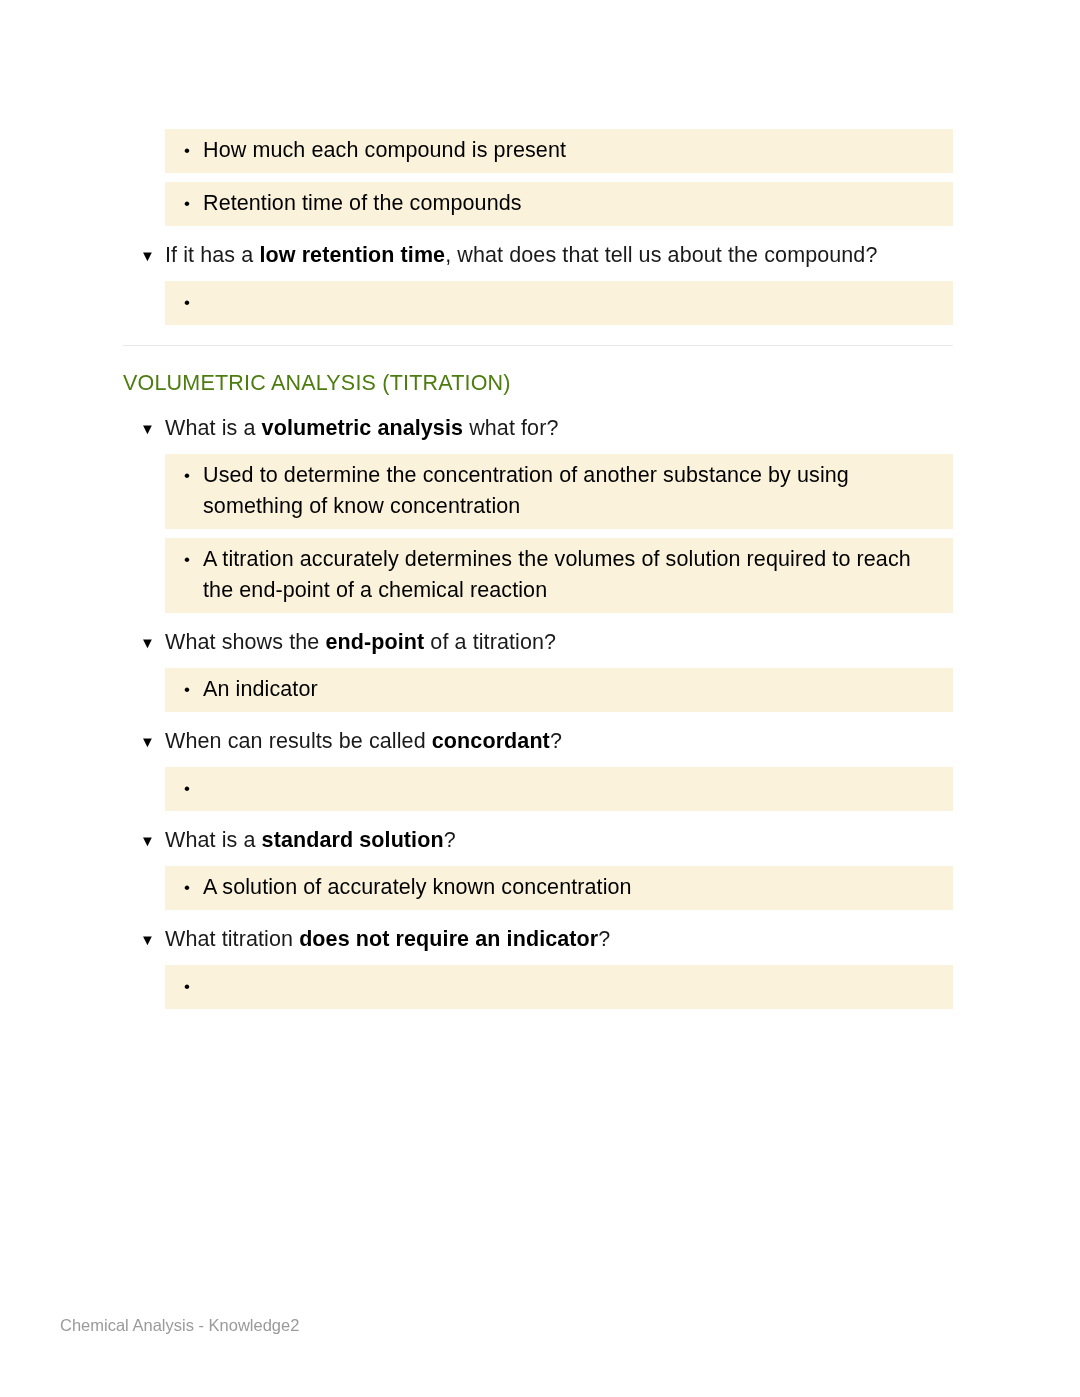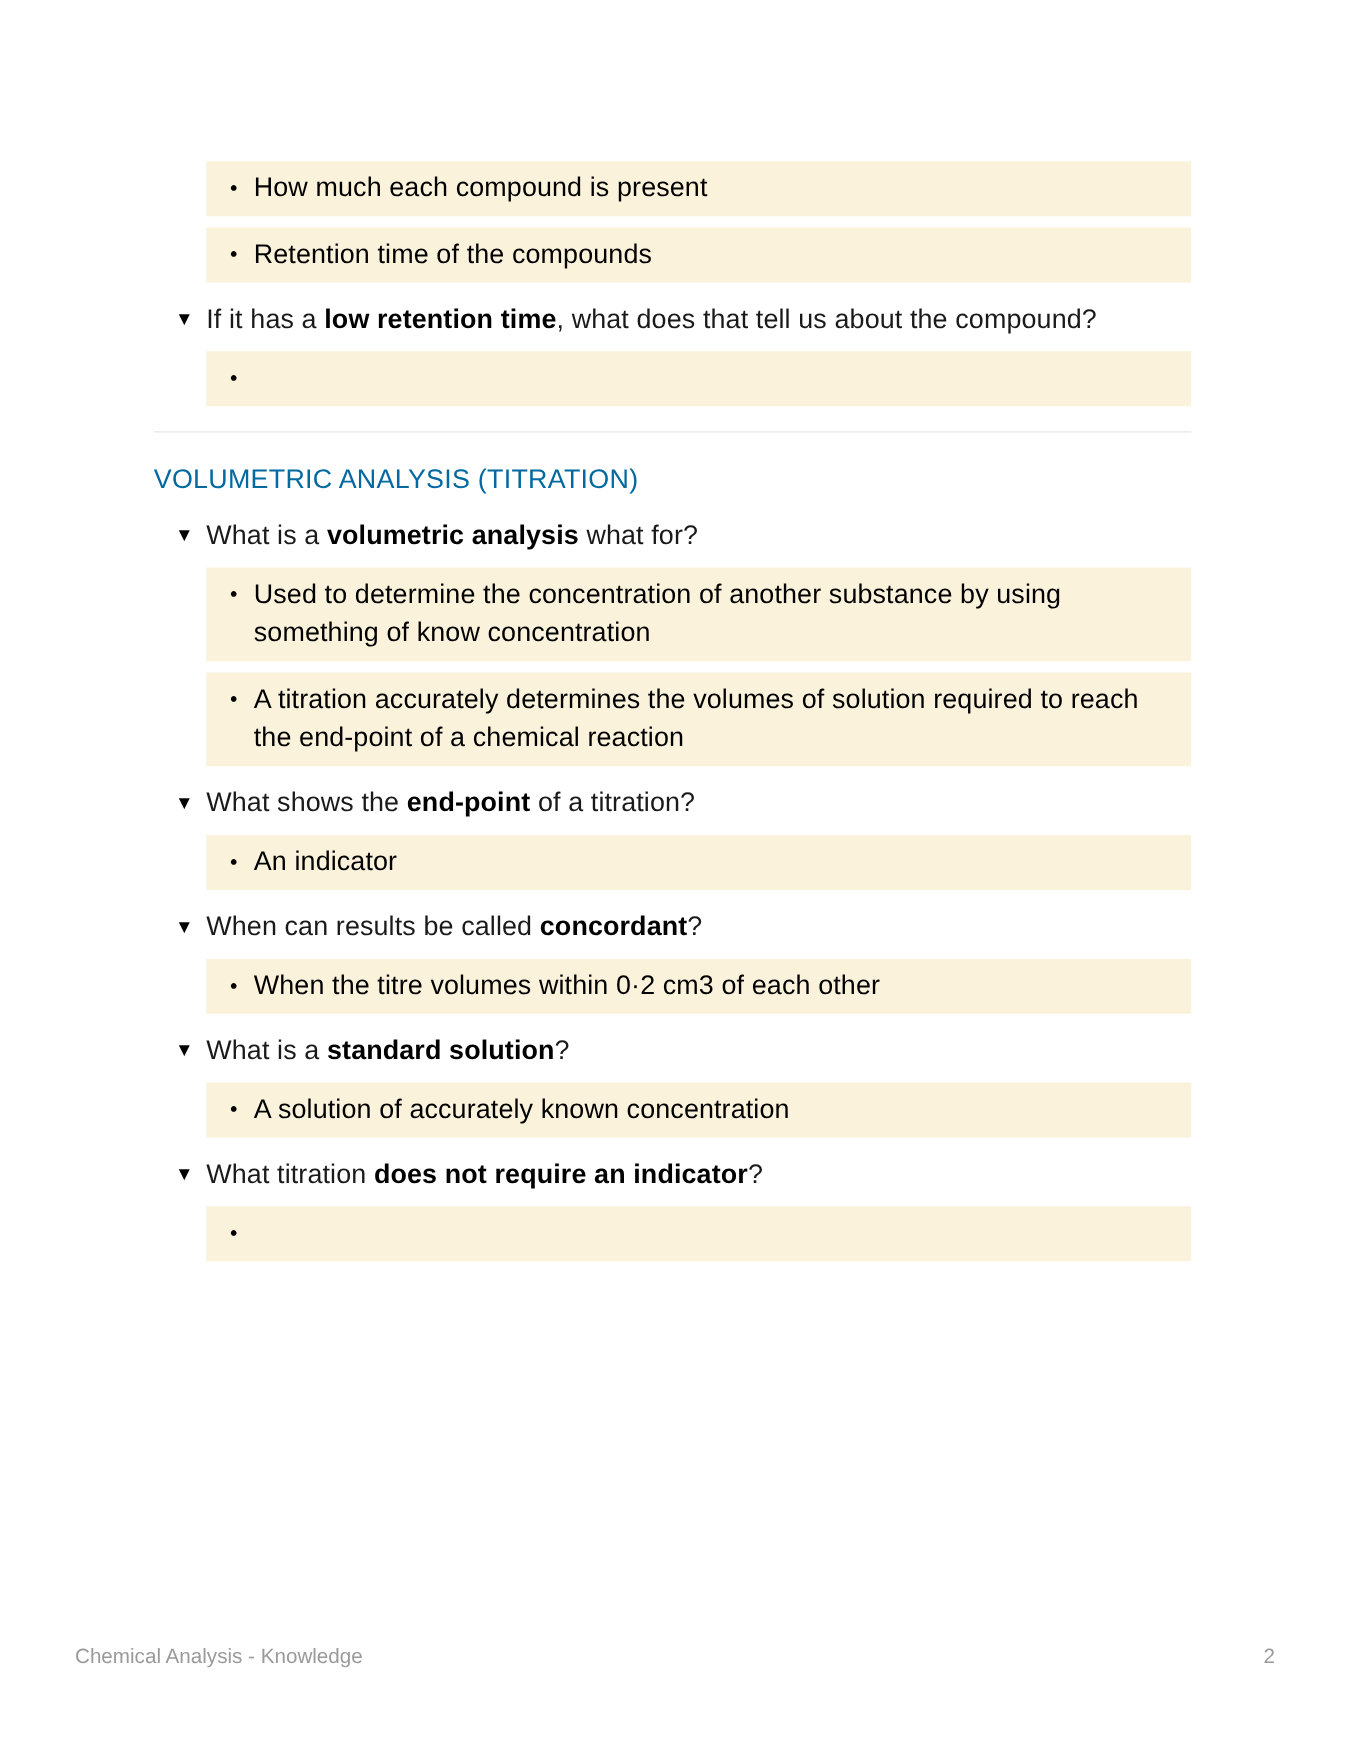--- a/index.html
+++ b/index.html
@@ -90,34 +90,34 @@
     margin: 20px 0 0 0;
     width: 830px;
     height: 1px;
     background: #e8e8e8;
   }
 
   
   .section-heading {
     font-size: 21.5px;
     line-height: 31px;
-    color: #0369a1;
+    color: #4d7c0f;
     margin-top: 22px;
     margin-bottom: 4px;
     letter-spacing: 0.2px;
   }
 
   
   .footer {
     position: absolute;
     left: 60px;
     right: 60px;
     top: 1316px;
     display: flex;
-    justify-content: space-between;
+    justify-content: flex-start;
     align-items: baseline;
     font-size: 16.5px;
     color: #9a9a9a;
   }
 </style>
 </head>
 <body>
 
 <div class="page">
 
@@ -158,21 +158,20 @@
       <div class="arow">
         <span class="dot">•</span>
         <span class="atext">An indicator</span>
       </div>
       <div class="qrow">
         <span class="tri">▼</span>
         <span class="qtext"><span>When can results be called </span><b>concordant</b><span>?</span></span>
       </div>
       <div class="arow">
         <span class="dot">•</span>
-        <span class="atext">When the titre volumes within 0·2 cm3 of each other</span>
       </div>
       <div class="qrow">
         <span class="tri">▼</span>
         <span class="qtext"><span>What is a </span><b>standard solution</b><span>?</span></span>
       </div>
       <div class="arow">
         <span class="dot">•</span>
         <span class="atext">A solution of accurately known concentration</span>
       </div>
       <div class="qrow">

